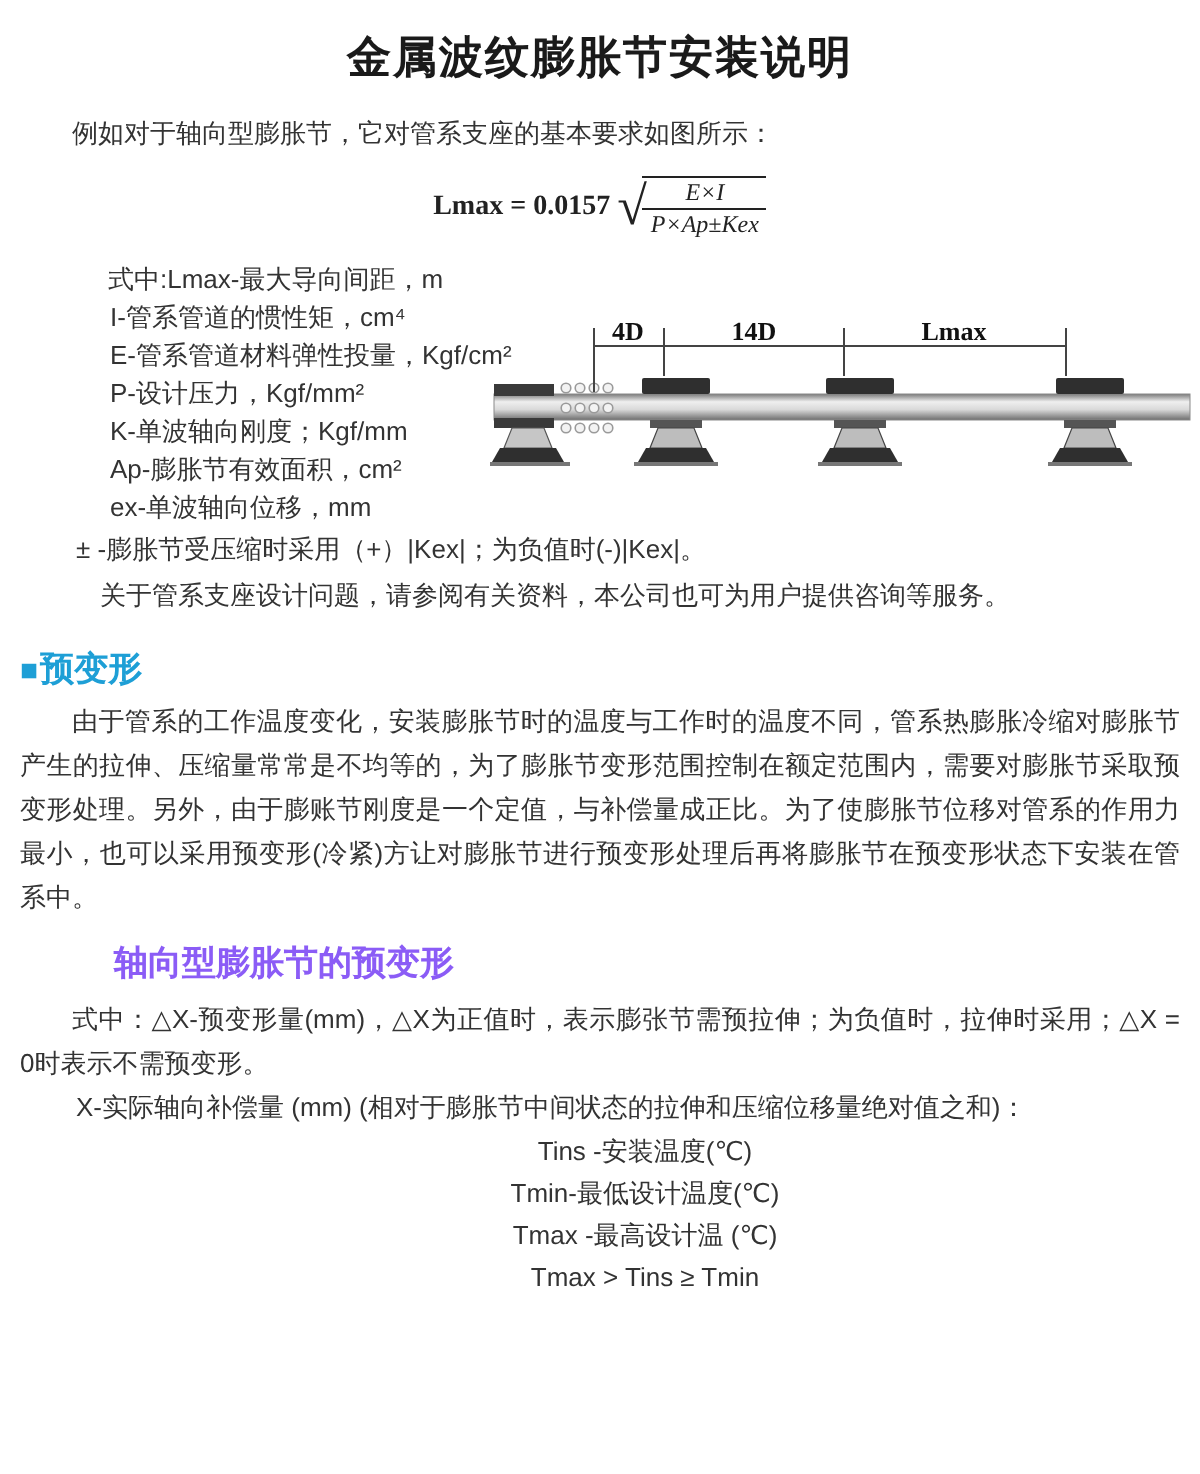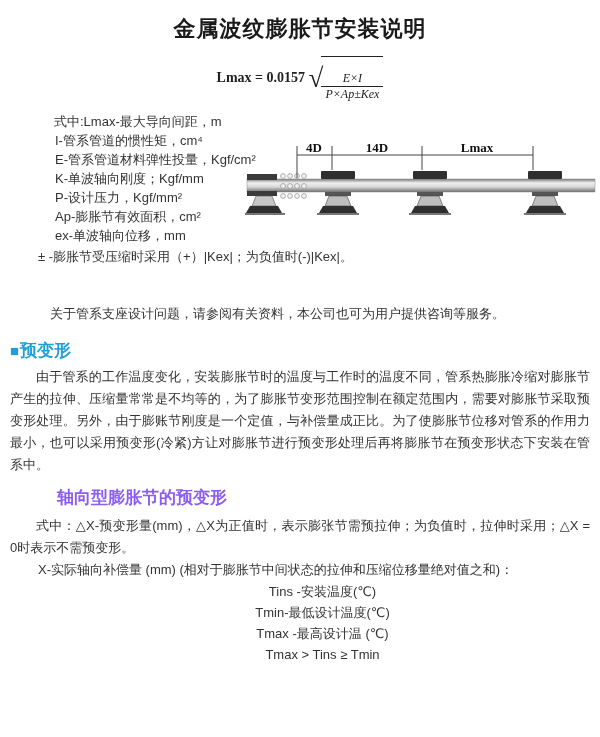--- a/index.html
+++ b/index.html
@@ -19,53 +19,54 @@
   .formula{text-align:center;font-family:"Liberation Serif","DejaVu Serif",serif;
            font-size:14px;color:#222;margin:10px 0;}
   .f-bold{font-weight:bold;}
   .frac{display:inline-block;vertical-align:middle;text-align:center;
         font-style:italic;font-size:12px;line-height:1.25;}
   .frac .num{display:block;border-bottom:1px solid #222;padding:0 4px;}
   .frac .den{display:block;padding:0 4px;}
   .frac.upright{font-style:normal;}
   .rsign{font-size:27px;font-weight:normal;vertical-align:middle;line-height:0.8;}
   .radicand{display:inline-block;border-top:1.5px solid #222;vertical-align:middle;
-            padding-top:14px;margin-left:-2px;}
+            padding-top:0;margin-left:-2px;}
   .paren{font-size:20px;vertical-align:middle;font-weight:normal;}
   
   .defs-wrap{position:relative;min-height:128px;}
   .def-line{font-size:13px;line-height:19px;margin:0 0 0 28px;}
   .def-first{margin-left:44px;}
   .def-item{margin-left:45px;}
   .def-pm{margin-left:28px;line-height:23px;}
-  .def-note{margin-left:40px;line-height:23px;margin-top:34px;}
+  .def-note{margin-left:40px;line-height:23px;}
   .diagram{position:absolute;left:235px;top:28px;width:355px;height:95px;}
   
   .x-line{font-size:13px;line-height:22px;margin:0 0 0 28px;}
   .t-line{font-size:13px;line-height:21px;margin:0 0 0 45px;text-align:center;}
 </style>
 </head>
 <body>
 
 <div class="page">
 
   <h1 class="title">金属波纹膨胀节安装说明</h1>
 
+  <p class="para indent">例如对于轴向型膨胀节，它对管系支座的基本要求如图所示：</p>
 
   <div class="formula">
     <span class="f-bold">Lmax = 0.0157</span>
     <span class="rsign">√</span><span class="radicand"><span class="frac"><span class="num">E×I</span><span class="den">P×Ap±Kex</span></span></span>
   </div>
 
   <div class="defs-wrap">
     <p class="def-line def-first">式中:Lmax-最大导向间距，m</p>
     <p class="def-line def-item">I-管系管道的惯性矩，cm⁴</p>
     <p class="def-line def-item">E-管系管道材料弹性投量，Kgf/cm²</p>
+    <p class="def-line def-item">P-设计压力，Kgf/mm²</p>
     <p class="def-line def-item">K-单波轴向刚度；Kgf/mm</p>
-    <p class="def-line def-item">P-设计压力，Kgf/mm²</p>
     <p class="def-line def-item">Ap-膨胀节有效面积，cm²</p>
     <p class="def-line def-item">ex-单波轴向位移，mm</p>
     <p class="def-line def-pm">± -膨胀节受压缩时采用（+）|Kex|；为负值时(-)|Kex|。</p>
     <p class="def-line def-note">关于管系支座设计问题，请参阅有关资料，本公司也可为用户提供咨询等服务。</p>
 
     <svg class="diagram" viewBox="0 0 355 95" xmlns="http://www.w3.org/2000/svg">
       <defs>
         <linearGradient id="pipeGrad" x1="0" y1="0" x2="0" y2="1">
           <stop offset="0" stop-color="#7a7a7a"></stop>
           <stop offset="0.3" stop-color="#efefef"></stop>

